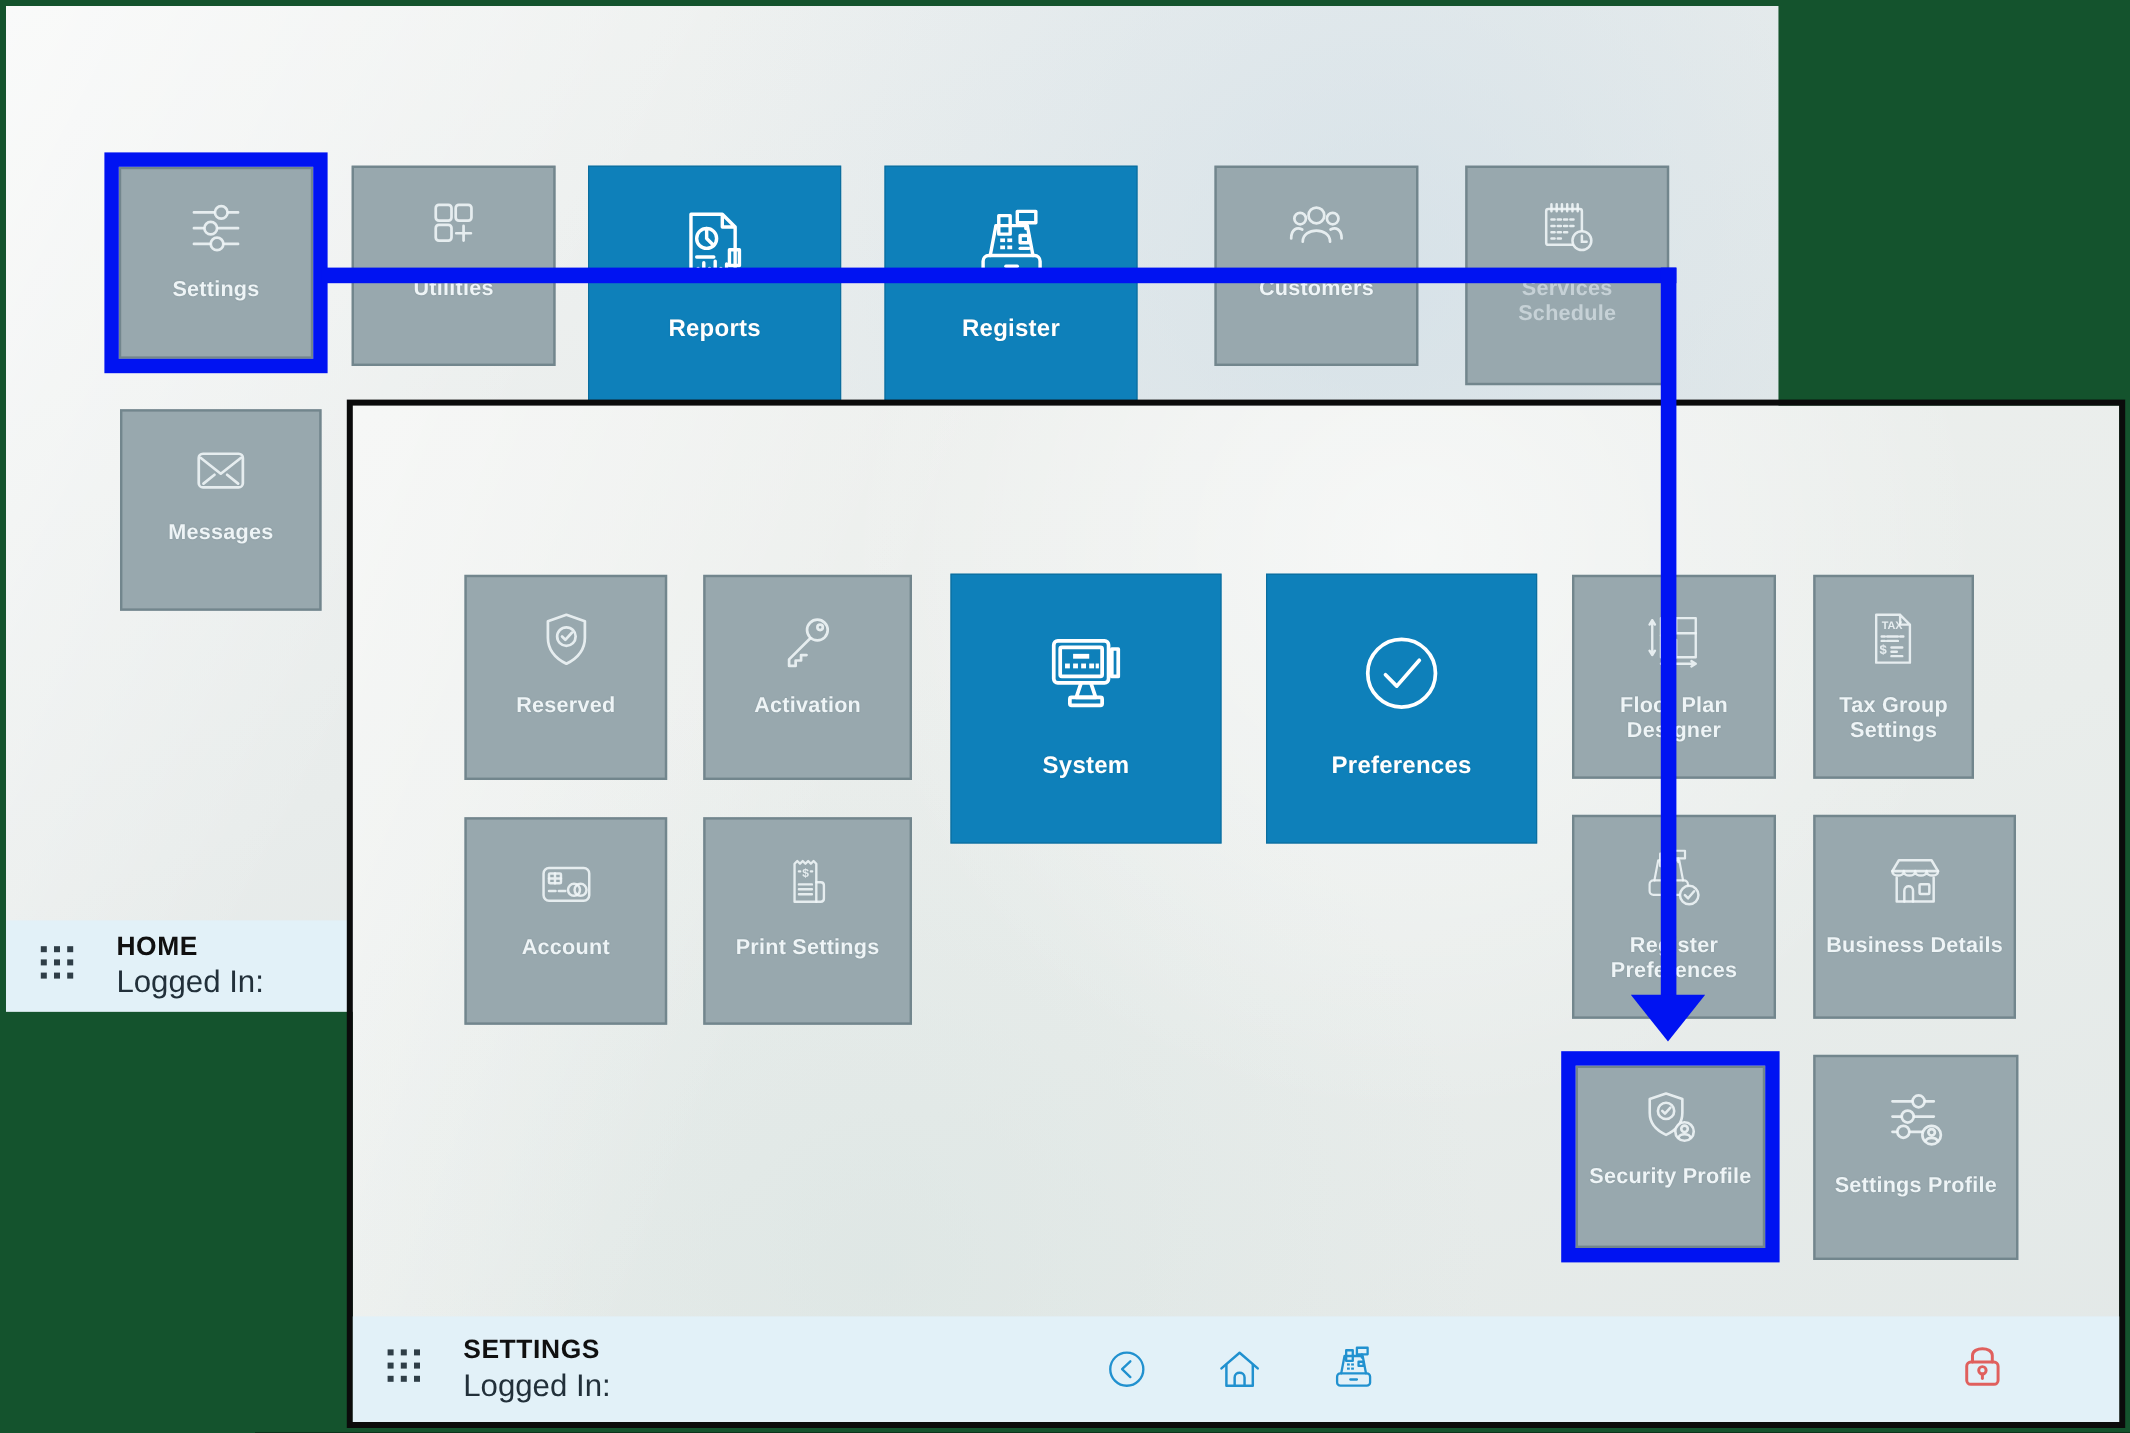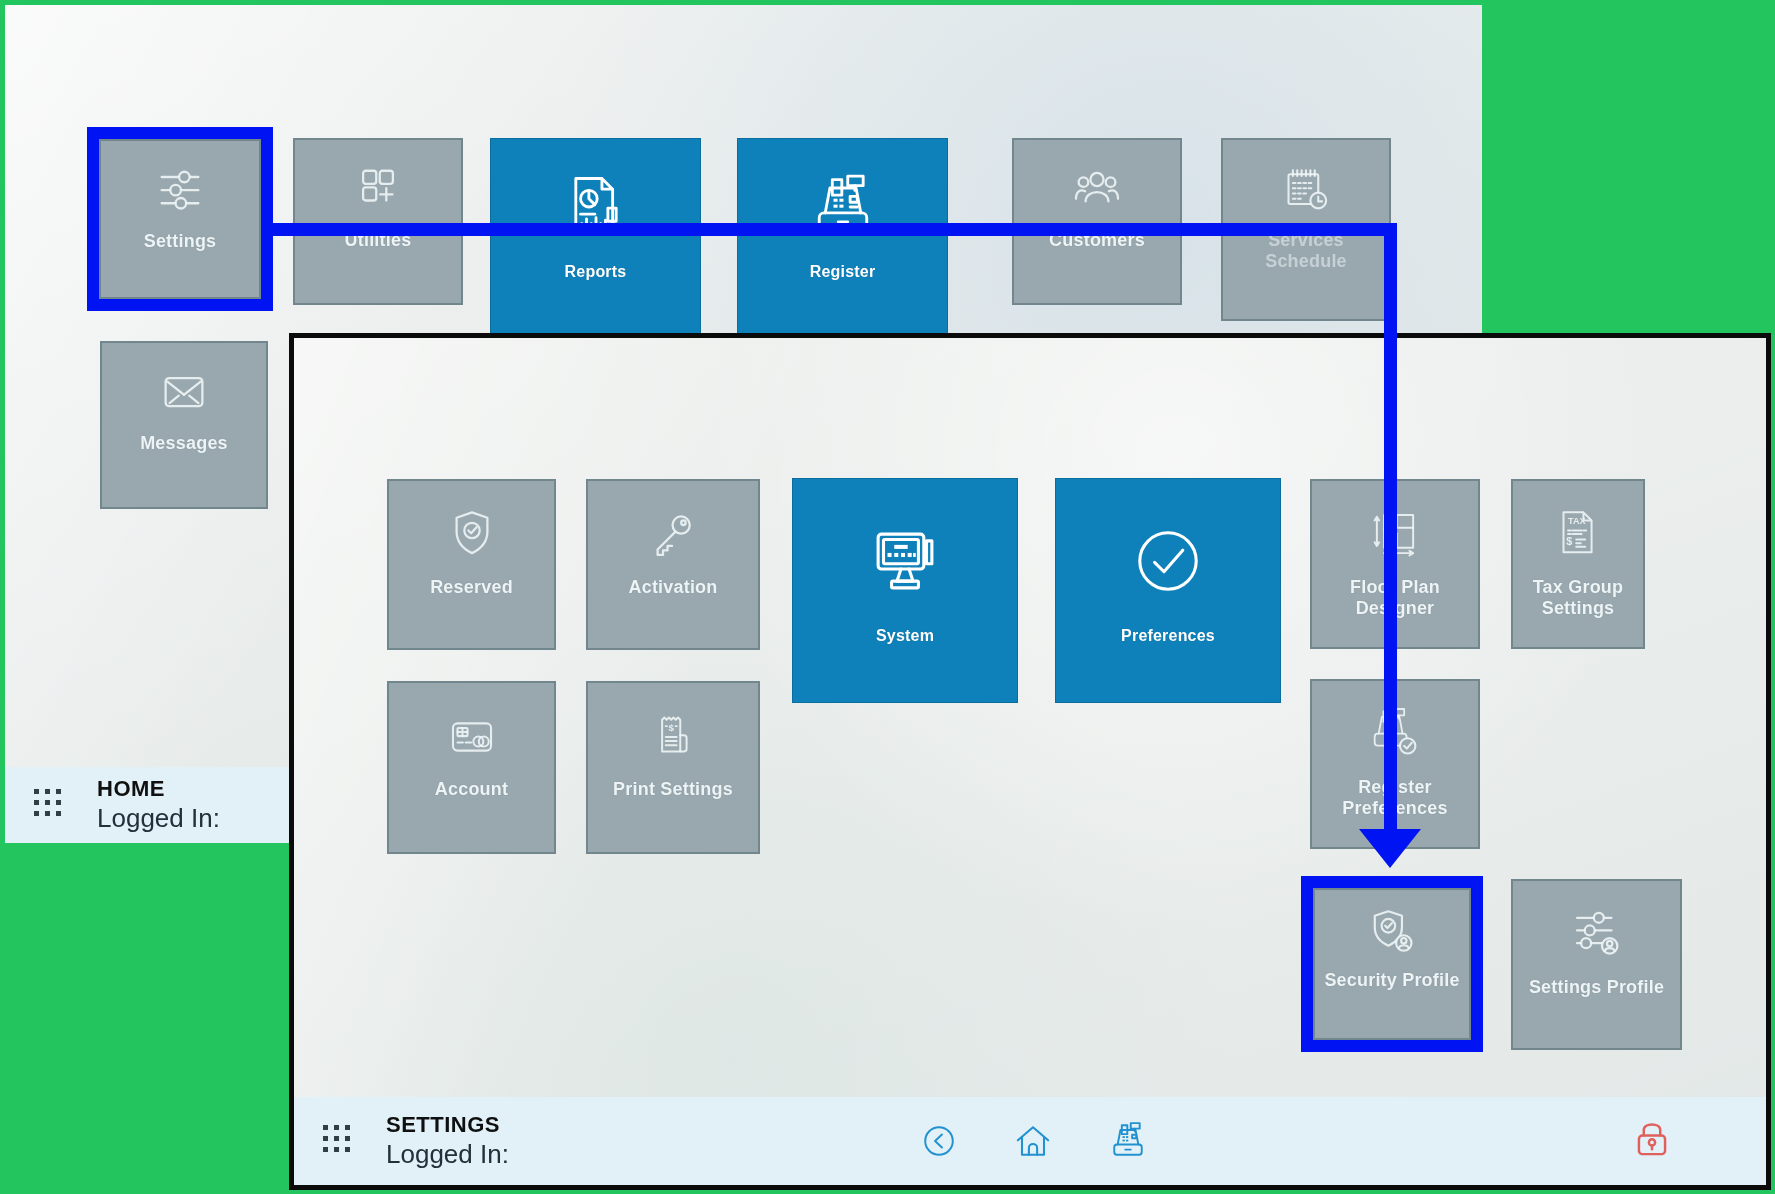--- a/index.html
+++ b/index.html
@@ -1,37 +1,37 @@
 <!DOCTYPE html>
 <html><head>
 <meta charset="utf-8">
 <style>
   html,body{margin:0;padding:0;background:#000;}
-  .stage{position:relative;width:1775px;height:1194px;background:#22c55e;overflow:hidden;
+  .stage{position:relative;width:1775px;height:1194px;background:#14532d;overflow:hidden;
          font-family:"Liberation Sans","DejaVu Sans",sans-serif;}
   .window{position:absolute;box-sizing:border-box;}
   .win-home{left:5px;top:5px;width:1477px;height:838px;z-index:1;
     background:
       linear-gradient(118deg, rgba(255,255,255,.6) 0%, rgba(255,255,255,0) 32%),
       radial-gradient(circle at 78% 26%, rgba(203,219,230,.6), rgba(203,219,230,0) 46%),
       linear-gradient(160deg,#f1f3f2 0%,#e8eceb 55%,#dde4e4 100%);}
   .win-settings{left:289px;top:333px;width:1482px;height:857px;z-index:2;border:5px solid #0b0b0b;
     background:
       linear-gradient(112deg, rgba(255,255,255,.5) 0%, rgba(255,255,255,0) 30%),
       radial-gradient(circle at 60% 14%, rgba(255,255,255,.55), rgba(255,255,255,0) 42%),
       radial-gradient(circle at 30% 85%, rgba(214,226,224,.5), rgba(214,226,224,0) 40%),
       linear-gradient(160deg,#eef0ee 0%,#e9edeb 55%,#e2e8e7 100%);}
   .tile{position:absolute;box-sizing:border-box;background:#98a8ae;border:2px solid rgba(84,106,115,.55);
         display:flex;flex-direction:column;align-items:center;color:#eef4f6;cursor:pointer;}
   .tile .ticon{display:flex;align-items:center;justify-content:center;color:rgba(240,246,248,.88);}
   .tile .tlabel{font-weight:bold;text-align:center;line-height:1.15;font-size:18px;
                 letter-spacing:.2px;padding:0 8px;text-shadow:0 0 1px rgba(60,80,88,.35);}
   .tile.feat{background:#0e80ba;border:1px solid rgba(8,90,130,.5);}
   .tile.feat .ticon{color:#fff;}
-  .tile.feat .tlabel{color:#fff;font-size:16px;}
+  .tile.feat .tlabel{color:#fff;font-size:20px;}
   .tile .ticon svg{display:block;}
   .dim .tlabel{color:#c6d1d6;text-shadow:none;}
   .hl-box{position:absolute;box-sizing:border-box;border:12px solid #0013f2;z-index:6;pointer-events:none;}
   .arrow-seg{position:absolute;background:#0013f2;z-index:5;}
   .arrow-head{position:absolute;width:0;height:0;border-left:31px solid transparent;
               border-right:31px solid transparent;border-top:39px solid #0013f2;z-index:5;}
   .footer{position:absolute;left:0;right:0;bottom:0;background:#e2f1f8;z-index:3;}
   .f-home{height:76px;}
   .f-settings{height:88px;}
   .grid-btn{position:absolute;left:26px;top:50%;transform:translateY(-50%);cursor:pointer;}
@@ -306,20 +306,32 @@
               <path d="M42 14 V18"></path>
             <path d="M25 26 H28 M31 26 H34 M25 31 H28 M31 31 H34"></path>
           </g>
           <circle cx="46" cy="44" r="8.5" fill="#98a8ae"></circle>
             <path d="M42 44 L45 47 L50.5 40.5"></path>
         </svg>
         </span>
       <span class="tlabel">Register Preferences</span>
     </div>
 
+    <div class="tile std" style="left:1217px;top:341px;width:169px;height:170px;">
+      <span class="ticon">
+        <svg width="58" height="58" viewBox="0 0 64 64" fill="none" stroke="currentColor" stroke-width="2.3" stroke-linecap="round" stroke-linejoin="round">
+          <path d="M17 12 H47 L53 22 H11 Z"></path>
+          <path d="M11 22 C11 27.5 21.5 27.5 21.5 22 C21.5 27.5 32 27.5 32 22 C32 27.5 42.5 27.5 42.5 22 C42.5 27.5 53 27.5 53 22"></path>
+          <path d="M15 28 V50 H49 V28"></path>
+          <path d="M22 50 V40 C22 34.5 30 34.5 30 40 V50"></path>
+          <rect x="36" y="34" width="9" height="9" rx="1"></rect>
+        </svg>
+        </span>
+      <span class="tlabel">Business Details</span>
+    </div>
 
     <div class="tile sec" style="left:1019px;top:550px;width:158px;height:152px;">
       <span class="ticon">
         <svg width="58" height="58" viewBox="0 0 64 64" fill="none" stroke="currentColor" stroke-width="2.4" stroke-linecap="round" stroke-linejoin="round">
           <path d="M28 8 L43 13 V26 C43 36 37 42 28 46 C19 42 13 36 13 26 V13 Z"></path>
           <circle cx="28" cy="24" r="7.5"></circle>
             <path d="M24.5 24 L27 26.5 L32 21"></path>
           <circle cx="45" cy="43" r="8.5" fill="#98a8ae"></circle>
           <circle cx="45" cy="40.5" r="3"></circle>
             <path d="M39.5 48.5 C41 44.5 49 44.5 50.5 48.5"></path>

